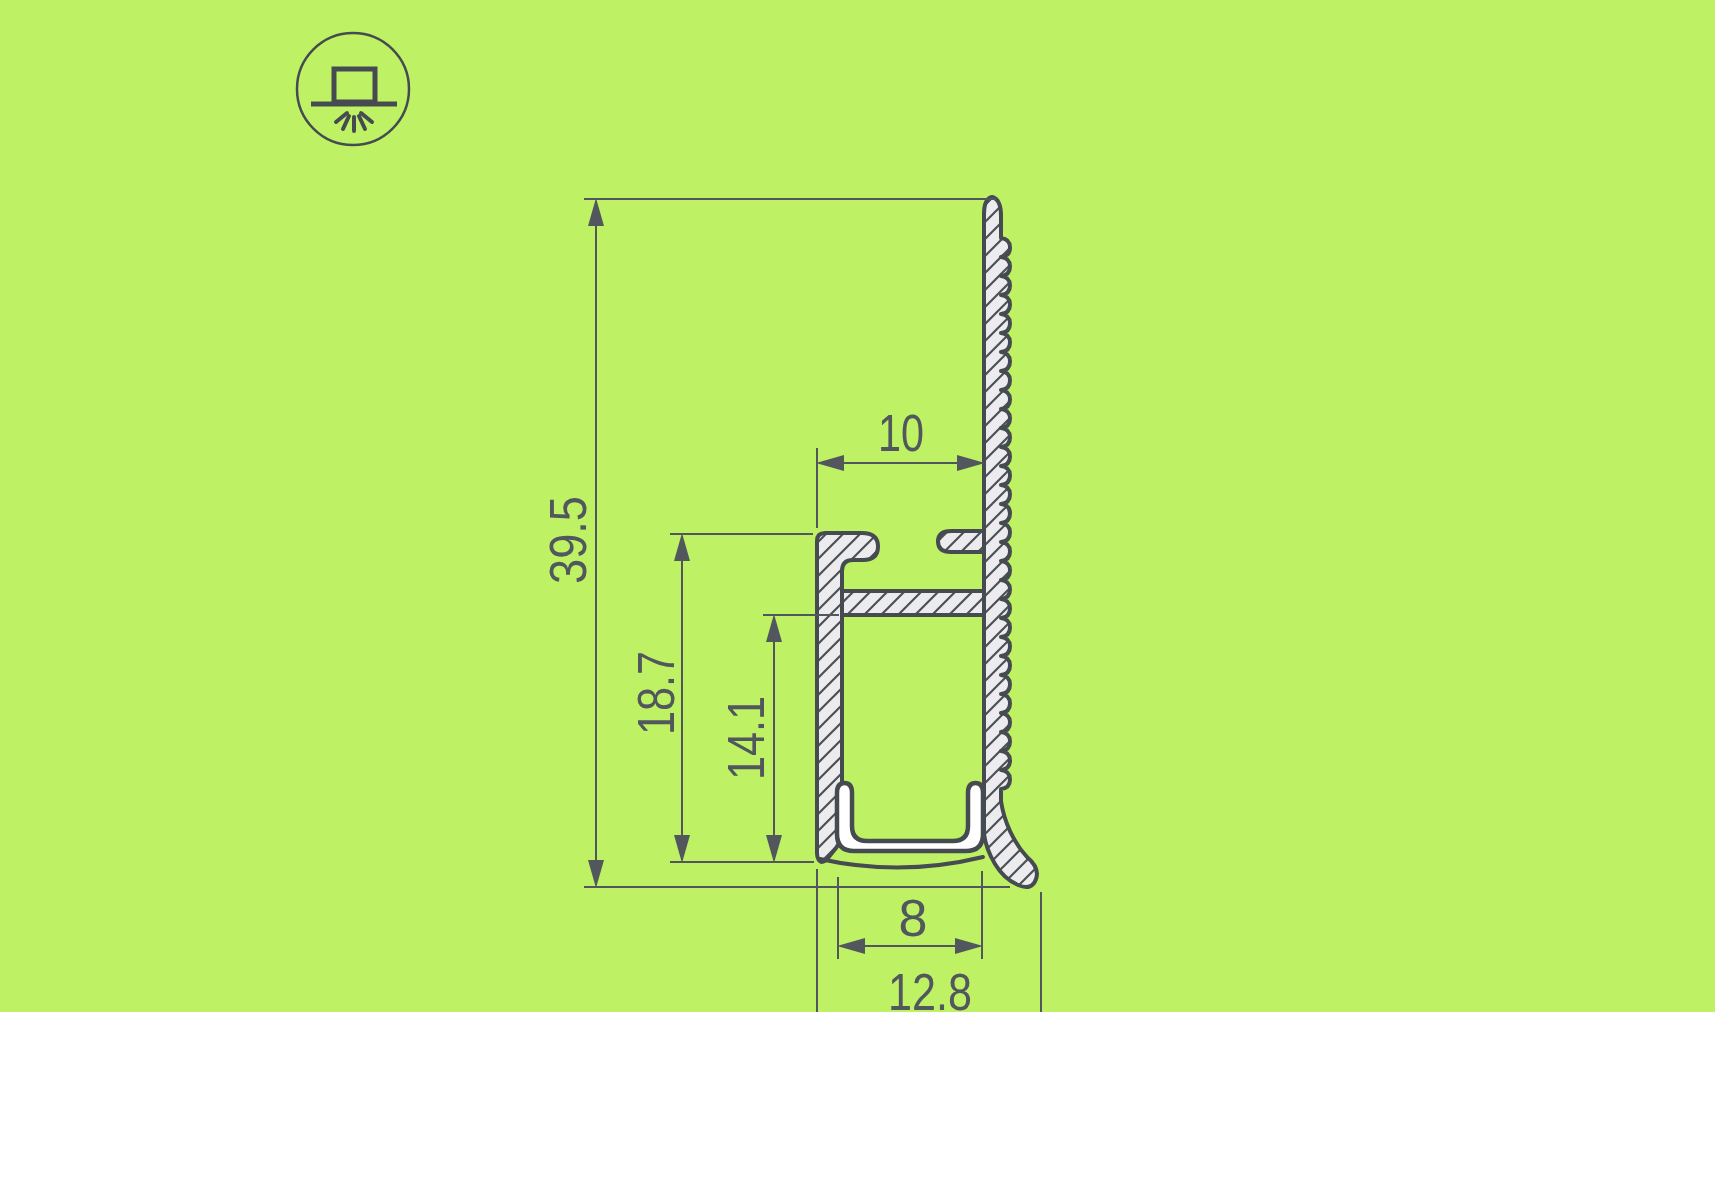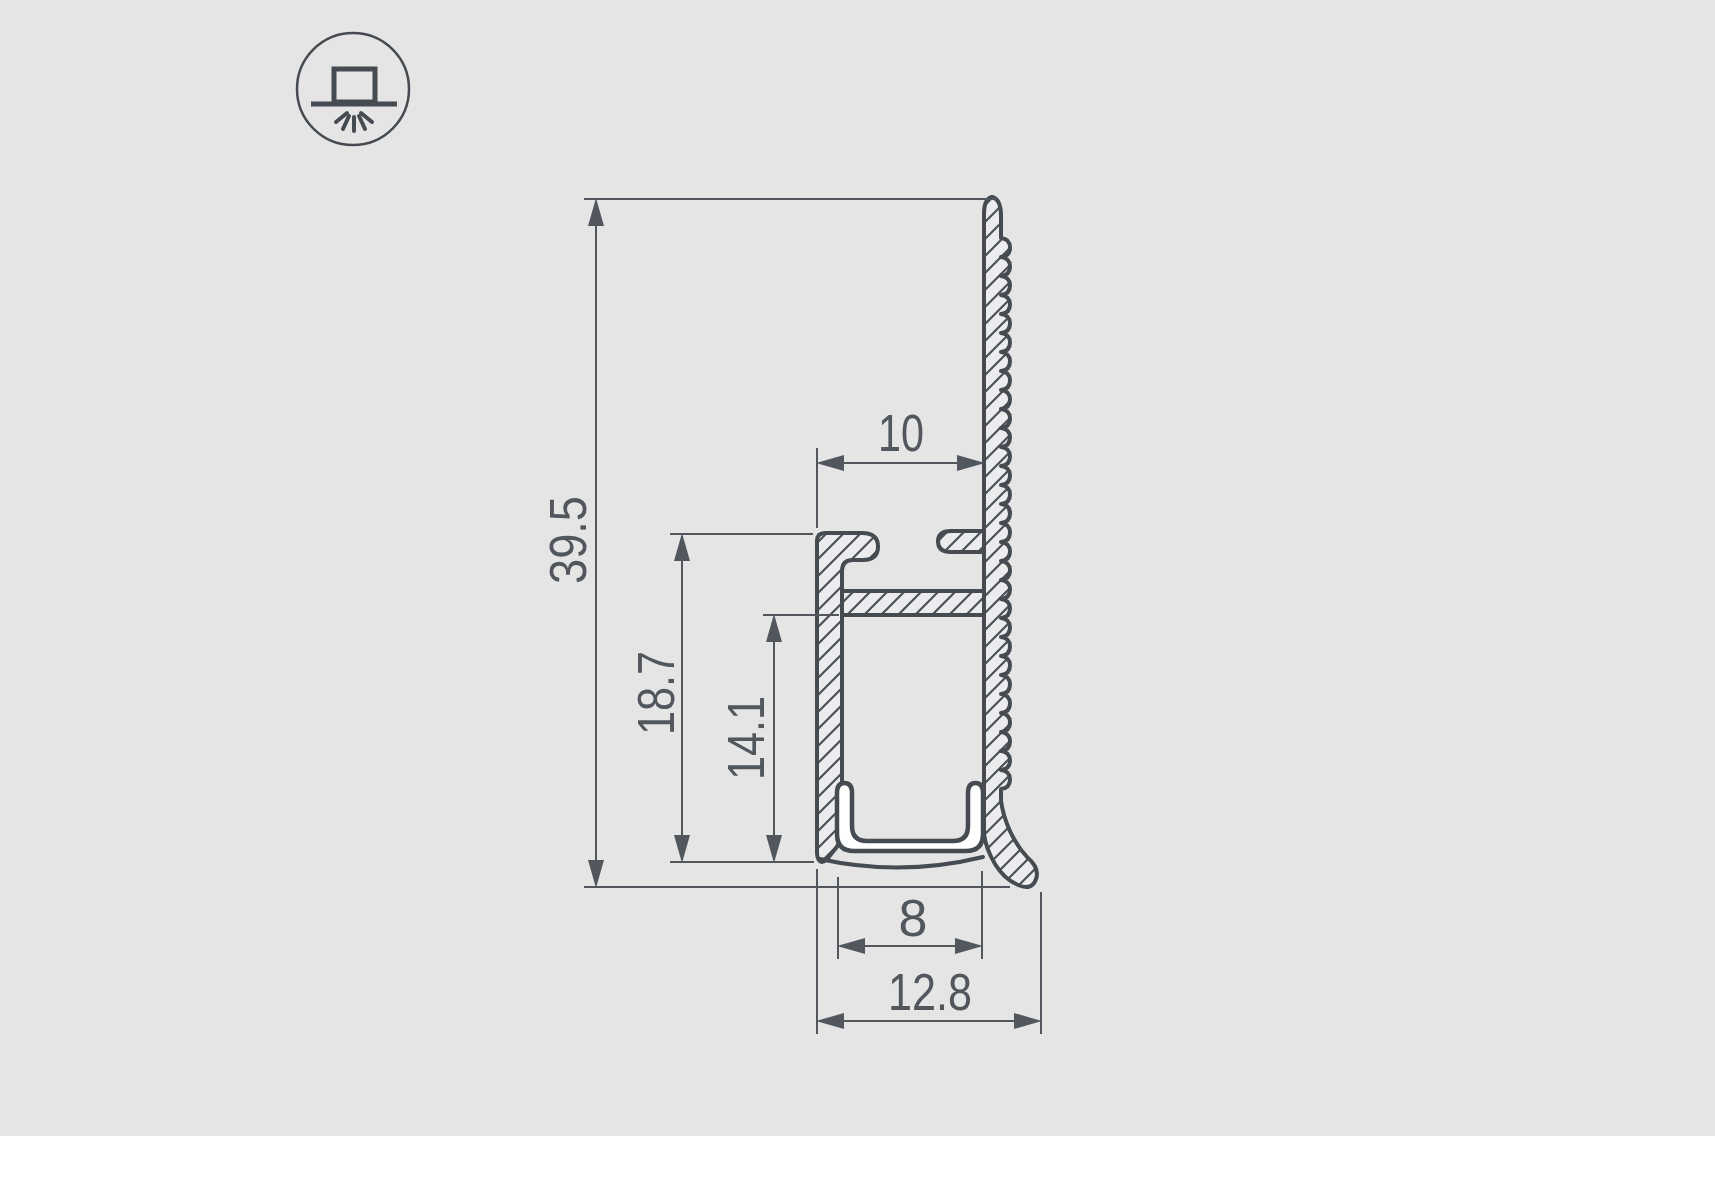--- a/index.html
+++ b/index.html
@@ -1,19 +1,19 @@
 <!DOCTYPE html>
 <html><head>
 <meta charset="utf-8">
 <style>
   html,body{margin:0;padding:0;background:#ffffff;}
   .canvas{
     position:relative;
-    width:1715px;height:1136px;
-    background:#e5e5e5;
+    width:1715px;height:1012px;
+    background:#bef264;
     font-family:"Liberation Sans", sans-serif;
     overflow:hidden;
   }
   svg{display:block;}
   .dim-text{
     font-family:"Liberation Sans", sans-serif;
     font-weight:400;
     font-size:52px;
     fill:#51575d;
     letter-spacing:0px;

